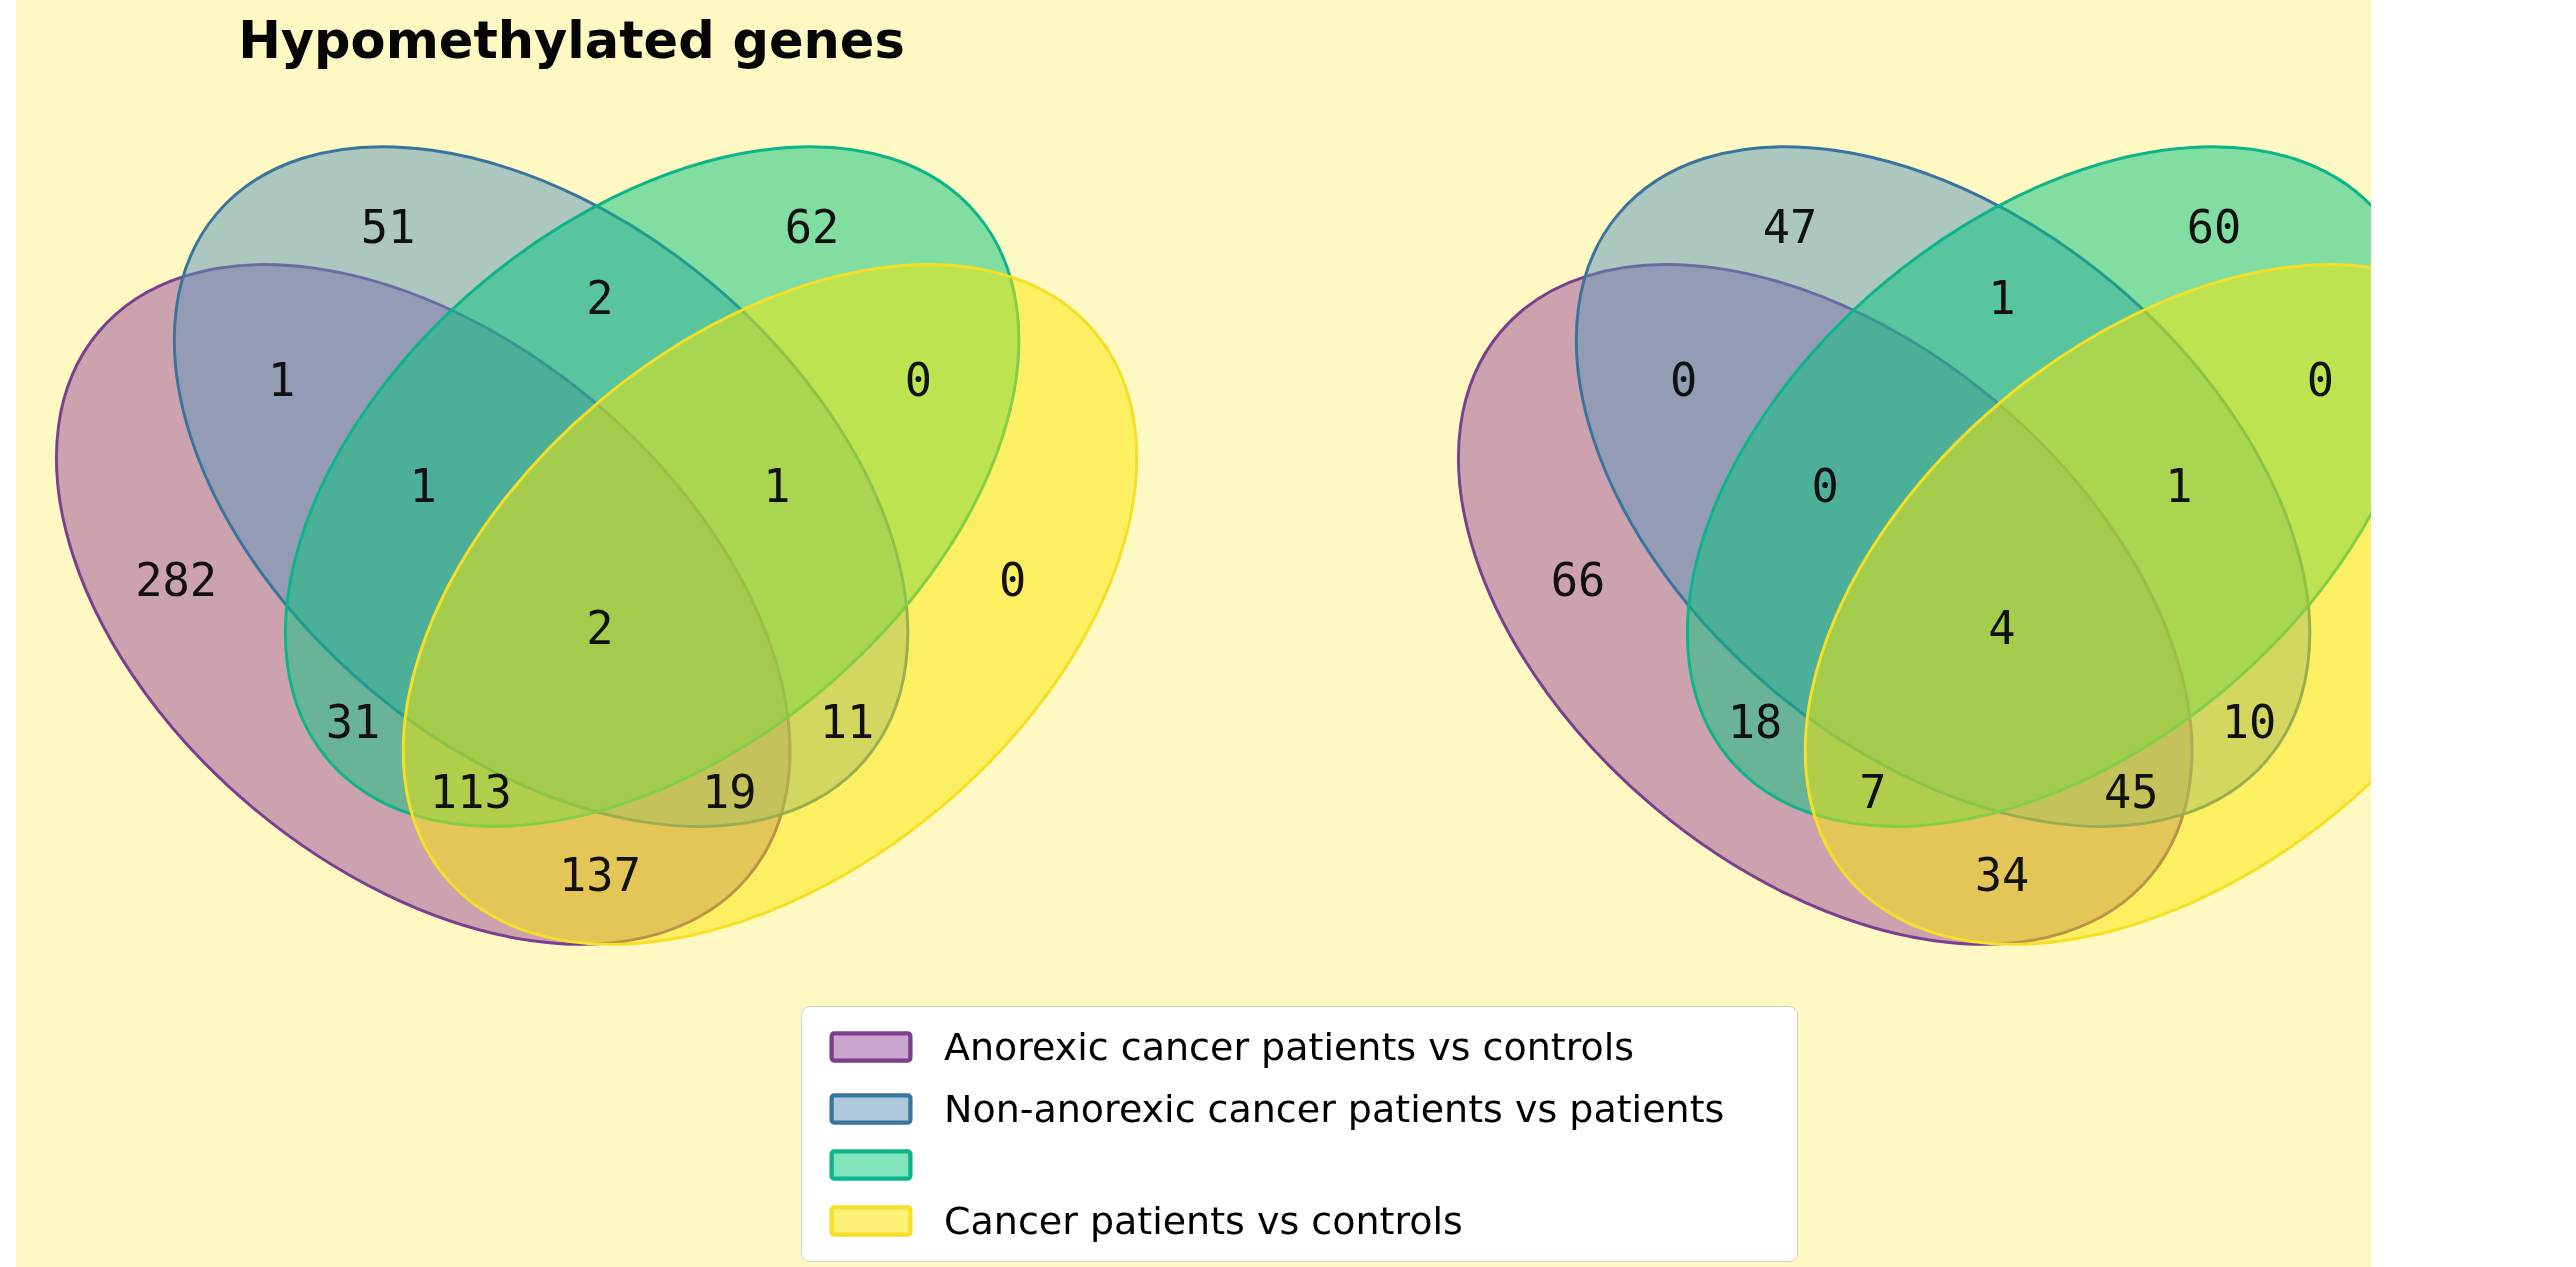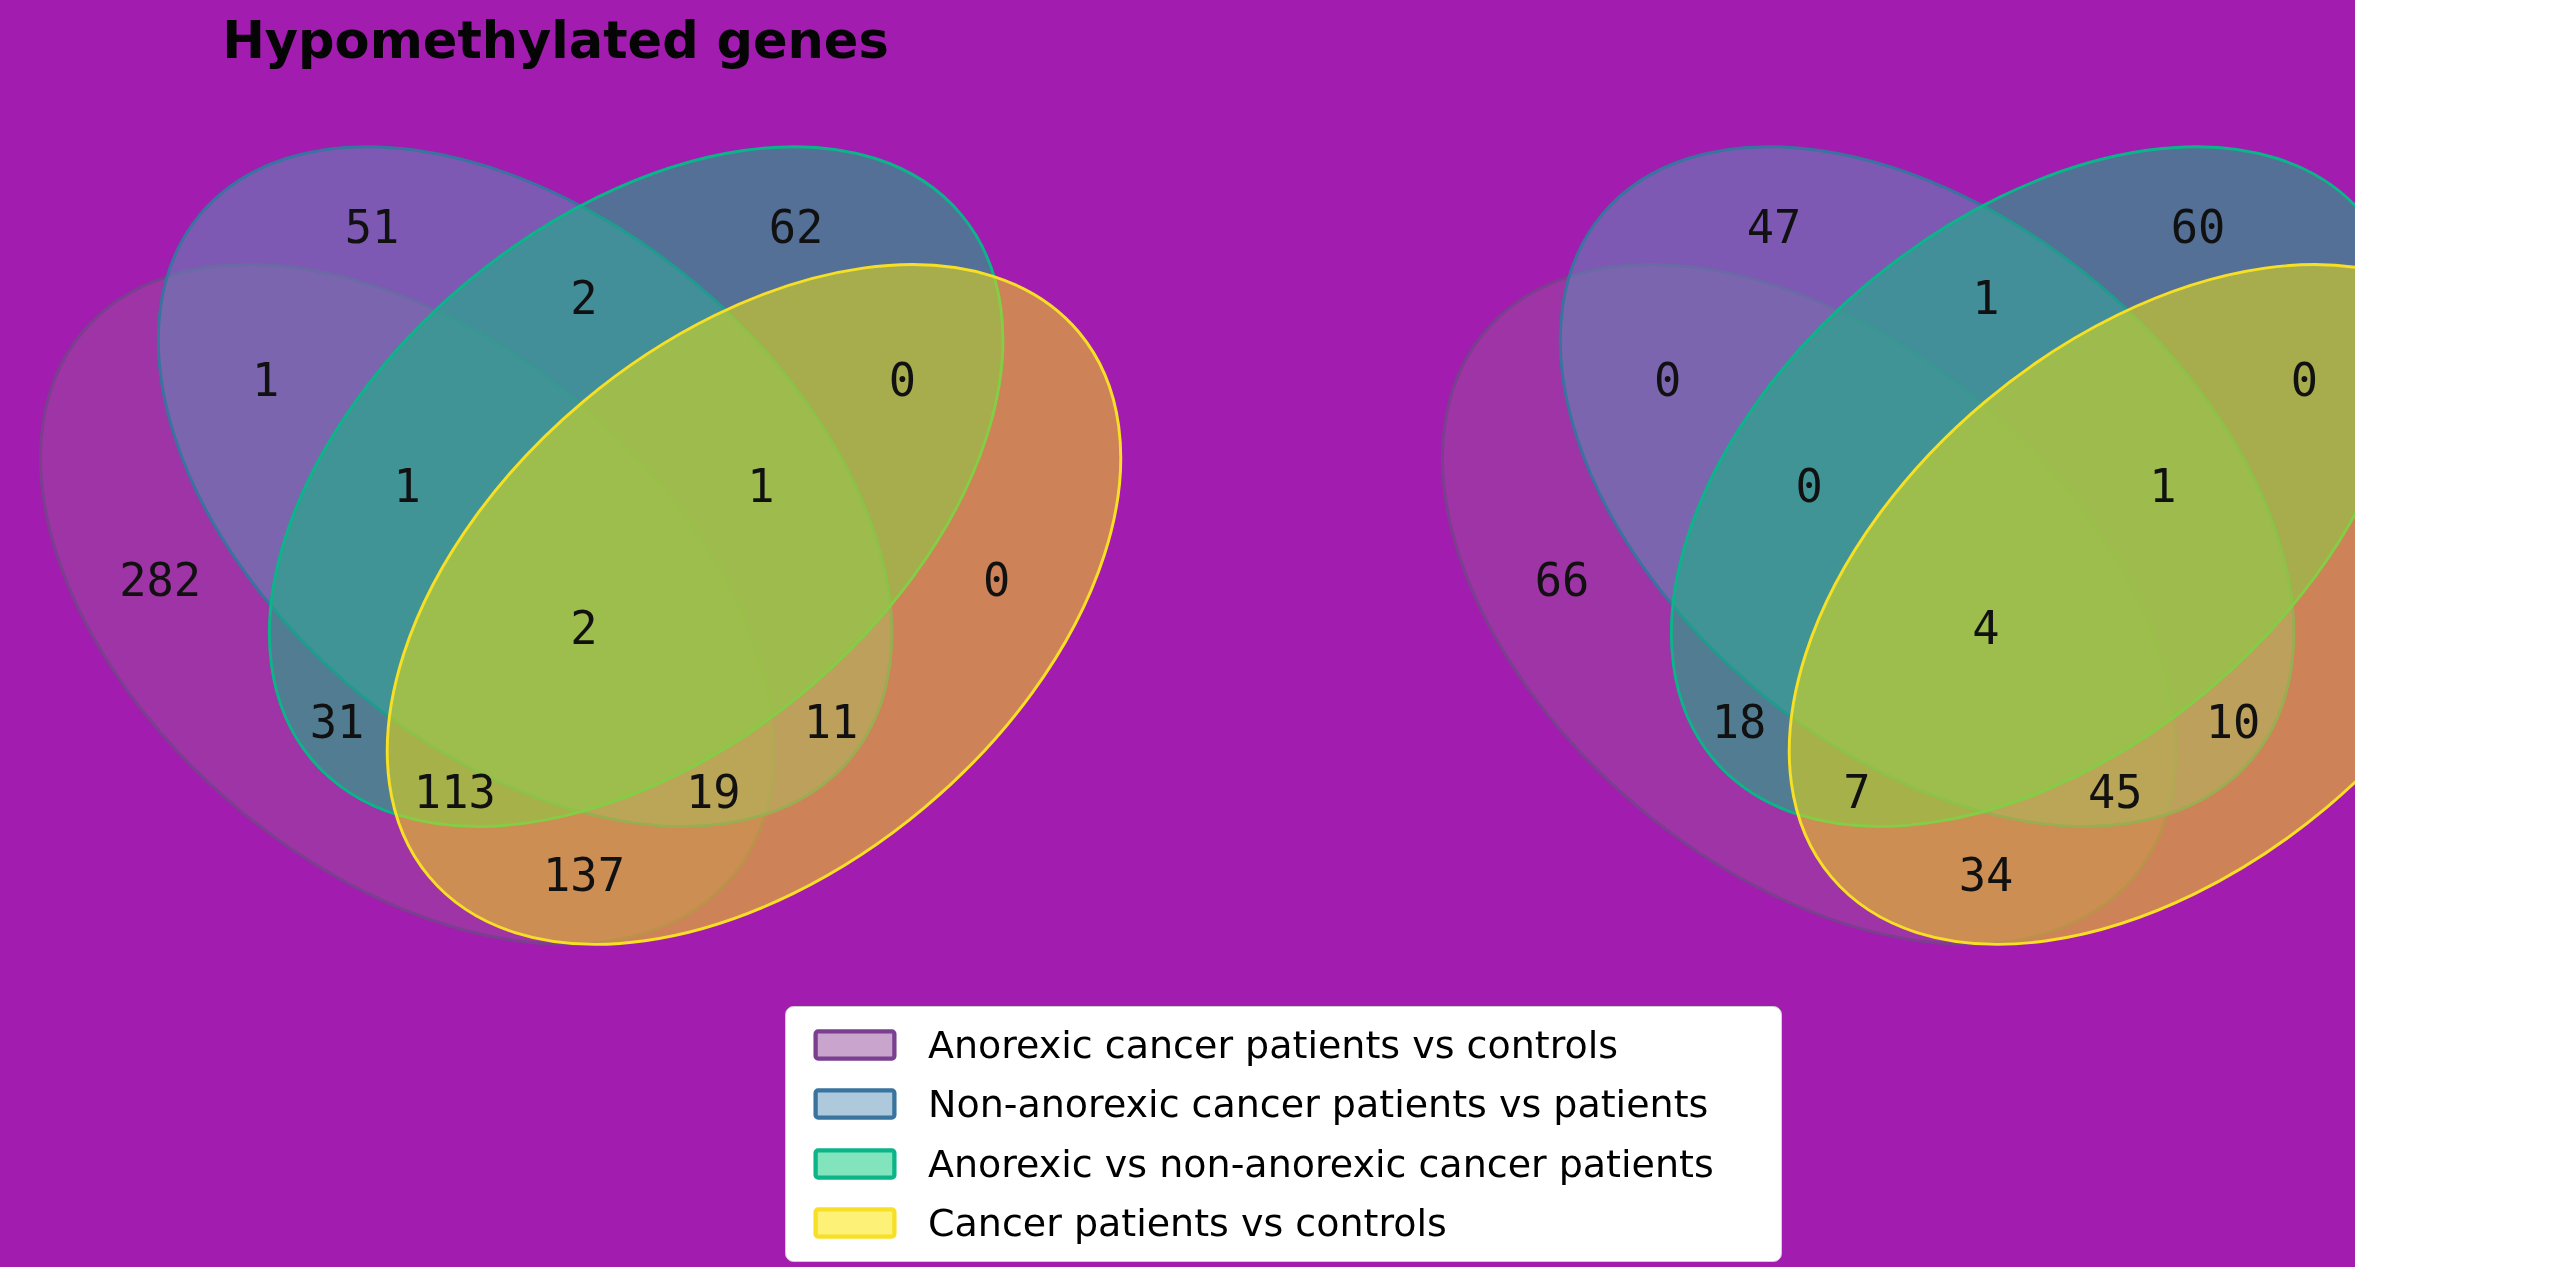--- a/index.html
+++ b/index.html
@@ -5,22 +5,23 @@
   html, body {
     margin: 0;
     padding: 0;
     background: #ffffff;
     font-family: "DejaVu Sans", sans-serif;
   }
   .figure {
     position: relative;
     width: 2355px;
     height: 1267px;
-    background: #a21caf;
+    background: #fef9c3;
     overflow: hidden;
+    margin-left: 16px;
   }
   .panel-title {
     position: absolute;
     top: 11px;
     width: 1111px;
     text-align: center;
     font-family: "DejaVu Sans", sans-serif;
     font-size: 51px;
     font-weight: 700;
     color: #050505;
@@ -148,21 +149,20 @@
     <div class="legend-item">
       <svg class="legend-swatch" width="84" height="32" viewBox="0 0 136 52">
         <rect x="4" y="4" width="128" height="44" rx="4" stroke-width="7" fill="#aec9dc" stroke="#39749f"></rect>
       </svg>
       <span class="legend-label">Non-anorexic cancer patients vs patients</span>
     </div>
     <div class="legend-item">
       <svg class="legend-swatch" width="84" height="32" viewBox="0 0 136 52">
         <rect x="4" y="4" width="128" height="44" rx="4" stroke-width="7" fill="#81e4bd" stroke="#0cb489"></rect>
       </svg>
-      <span class="legend-label">Anorexic vs non-anorexic cancer patients</span>
     </div>
     <div class="legend-item">
       <svg class="legend-swatch" width="84" height="32" viewBox="0 0 136 52">
         <rect x="4" y="4" width="128" height="44" rx="4" stroke-width="7" fill="#fdf177" stroke="#f6df25"></rect>
       </svg>
       <span class="legend-label">Cancer patients vs controls</span>
     </div>
   </div>
 
 </div>

